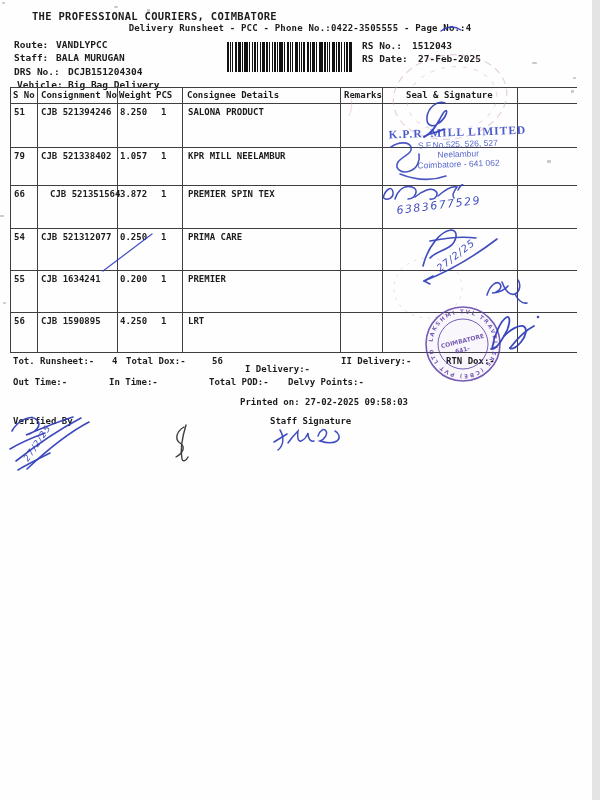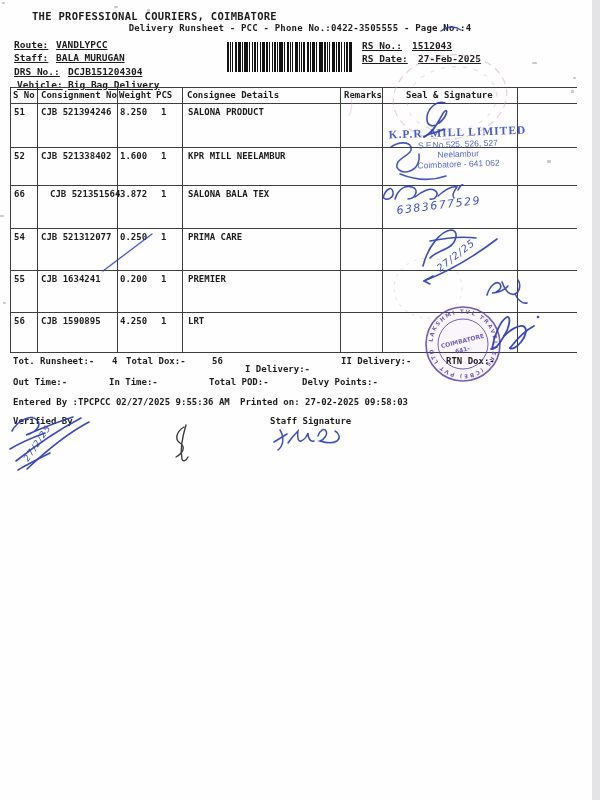--- a/index.html
+++ b/index.html
@@ -1,20 +1,20 @@
 <!DOCTYPE html>
 <html><head>
 <meta charset="utf-8">
 <title>Delivery Runsheet</title>
 <style>
   html,body{margin:0;padding:0;background:#fff;}
   #page{position:relative;width:600px;height:800px;background:#fffeff;overflow:hidden;
         font-family:"DejaVu Sans Mono",monospace;}
   .t{position:absolute;font:bold 9px "DejaVu Sans Mono",monospace;color:#1c1c1c;white-space:pre;}
-  .info{font-size:9.5px;text-decoration:underline;}
+  .info{font-size:9.5px;}
   .title{left:0;width:600px;text-align:left;font-size:10.5px;letter-spacing:.3px;margin-left:32px;}
   .subtitle{left:0;width:600px;text-align:center;font-size:9px;letter-spacing:.2px;}
   .hl{position:absolute;height:1px;background:#3f3f3f;}
   .vl{position:absolute;width:1px;background:#3f3f3f;}
   .row{position:absolute;left:0;width:600px;}
   .speck{position:absolute;background:#9a9a9a;opacity:.55;border-radius:1px;}
   #edge-strip{position:absolute;top:0;height:800px;background:#e4e4e6;}
   #kpr-stamp{position:absolute;left:378px;top:126px;width:160px;text-align:center;
              transform:rotate(-2deg);color:#3c50c6;opacity:.93;z-index:3;}
   #kpr-stamp .l1{font:bold 11.5px "Liberation Serif",serif;letter-spacing:1px;line-height:13px;}
@@ -118,32 +118,32 @@
   </div>
 
   <div class="row" style="top:107px">
     <span class="t" style="left:14px">51</span>
     <span class="t" style="left:41px">CJB 521394246</span>
     <span class="t" style="left:120px">8.250</span>
     <span class="t" style="left:161px">1</span>
     <span class="t" style="left:188px">SALONA PRODUCT</span>
   </div>
   <div class="row" style="top:151px">
-    <span class="t" style="left:14px">52</span>
+    <span class="t" style="left:14px">79</span>
     <span class="t" style="left:41px">CJB 521338402</span>
-    <span class="t" style="left:120px">1.600</span>
+    <span class="t" style="left:120px">1.057</span>
     <span class="t" style="left:161px">1</span>
     <span class="t" style="left:188px">KPR MILL NEELAMBUR</span>
   </div>
   <div class="row" style="top:189px">
     <span class="t" style="left:14px">66</span>
     <span class="t" style="left:50px">CJB 521351564</span>
     <span class="t" style="left:120px">3.872</span>
     <span class="t" style="left:161px">1</span>
-    <span class="t" style="left:188px">SALONA BALA TEX</span>
+    <span class="t" style="left:188px">PREMIER SPIN TEX</span>
   </div>
   <div class="row" style="top:232px">
     <span class="t" style="left:14px">54</span>
     <span class="t" style="left:41px">CJB 521312077</span>
     <span class="t" style="left:120px">0.250</span>
     <span class="t" style="left:161px">1</span>
     <span class="t" style="left:188px">PRIMA CARE</span>
   </div>
   <div class="row" style="top:274px">
     <span class="t" style="left:14px">55</span>
@@ -164,23 +164,22 @@
   <div class="t" style="left:112px;top:356px">4</div>
   <div class="t" style="left:126px;top:356px">Total Dox:-</div>
   <div class="t" style="left:212px;top:356px">56</div>
   <div class="t" style="left:245px;top:364px">I Delivery:-</div>
   <div class="t" style="left:341px;top:356px">II Delivery:-</div>
   <div class="t" style="left:446px;top:356px">RTN Dox:-</div>
 
   <div class="t" style="left:13px;top:377px">Out Time:-</div>
   <div class="t" style="left:109px;top:377px">In Time:-</div>
   <div class="t" style="left:209px;top:377px">Total POD:-</div>
-  <div class="t" style="left:302px;top:377px">Delvy Points:-</div>
-
-  <div class="t" style="left:13px;top:397px">Entered By :TPCPCC 02/27/2025 9:55:36 AM</div>
+  <div class="t" style="left:288px;top:377px">Delvy Points:-</div>
+
   <div class="t" style="left:240px;top:397px">Printed on: 27-02-2025 09:58:03</div>
 
   <div class="t" style="left:13px;top:416px">Verified By</div>
   <div class="t" style="left:270px;top:416px">Staff Signature</div>
 
   <div id="kpr-stamp">
     <div class="l1">K.P.R. MILL LIMITED</div>
     <div class="l2">S.F.No.525, 526, 527</div>
     <div class="l2">Neelambur</div>
     <div class="l2">Coimbatore - 641 062</div>

